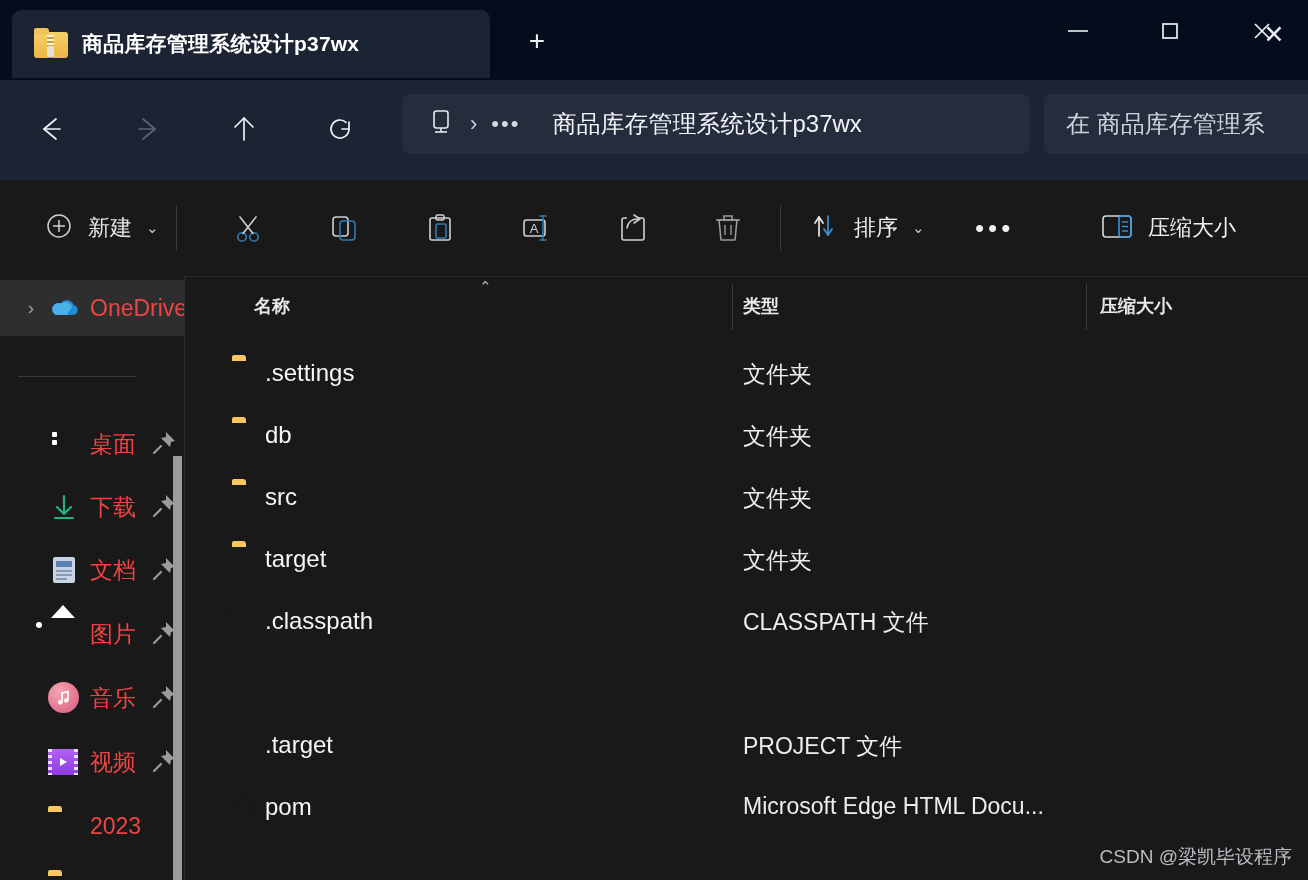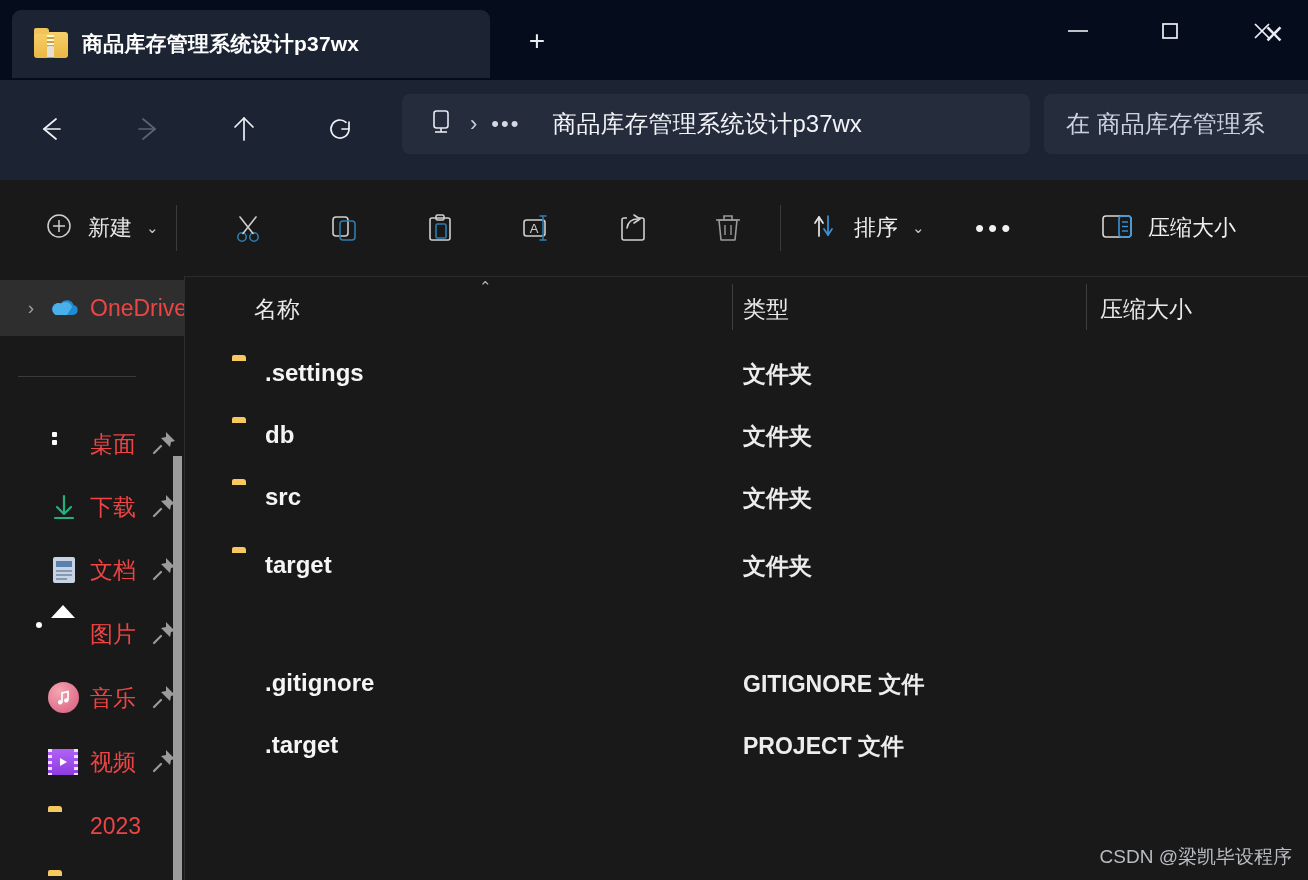--- a/index.html
+++ b/index.html
@@ -136,26 +136,26 @@
   .ic-video { width: 30px; height: 26px; background: linear-gradient(#b162f5, #8e3ce0); border-radius: 3px; position: relative; margin-top: 3px; display: flex; align-items: center; justify-content: center; }
   .ic-video:before, .ic-video:after { content: ""; position: absolute; top: 0; width: 4px; height: 100%; background: repeating-linear-gradient(#efe0ff 0 3px, transparent 3px 6px); }
   .ic-video:before { left: 0; } .ic-video:after { right: 0; }
   .ic-pics { width: 30px; height: 26px; background: linear-gradient(#2ea8ef, #1379cf); border-radius: 3px; position: relative; margin-top: 3px; overflow: hidden; }
   .ic-pics:before { content: ""; position: absolute; right: 6px; top: 4px; width: 6px; height: 6px; background: #fff; border-radius: 50%; }
   .ic-pics:after { content: ""; position: absolute; left: 3px; bottom: 0; width: 0; height: 0; border-left: 12px solid transparent; border-right: 12px solid transparent; border-bottom: 13px solid #ffffff; }
 
   
   .content { position: absolute; left: 185px; top: 276px; width: 1123px; height: 604px; background: #191919; }
   .colhead { position: absolute; left: 0; top: 0; width: 1123px; height: 62px; }
-  .colhead .hl { position: absolute; top: 18px; color: #e9e9e9; font-size: 23px; white-space: nowrap; }
+  .colhead .hl { position: absolute; top: 18px; color: #e9e9e9; font-size: 18px; white-space: nowrap; font-weight: bold; }
   .colsep { position: absolute; top: 8px; width: 1px; height: 46px; background: #3d3d3d; }
   .sortmark { position: absolute; top: 2px; left: 294px; color: #b9b9b9; font-size: 15px; }
   .headline { position: absolute; left: 0; top: 0; width: 1123px; height: 1px; background: #2b2b2b; }
 
-  .row { position: absolute; left: 0; width: 1123px; height: 62px; font-weight: bold; }
+  .row { position: absolute; left: 0; width: 1123px; height: 62px; }
   .row .nm { position: absolute; left: 80px; top: 16px; color: #f5f5f5; font-size: 24px; white-space: nowrap; }
   .row .ty { position: absolute; left: 558px; top: 16px; color: #ededed; font-size: 23px; white-space: nowrap; }
   .row .ic { position: absolute; left: 47px; top: 16px; width: 30px; height: 30px; }
 
   .file-doc { width: 26px; height: 31px; background: #fbfbfb; position: relative; border-radius: 1px; }
   .file-doc:after { content: ""; position: absolute; right: 0; top: 0; border-width: 0 0 9px 9px; border-style: solid; border-color: transparent transparent #191919 transparent; }
   .edge-ico { width: 30px; height: 30px; border-radius: 50%; background: conic-gradient(from 200deg, #0d5fb0 0deg, #1a8fd4 70deg, #35c0bf 140deg, #6fd36a 200deg, #2f9ed4 290deg, #0d5fb0 360deg); position: relative; }
   .edge-ico:after { content: ""; position: absolute; left: 5px; top: 6px; width: 16px; height: 17px; border-radius: 50% 50% 50% 10%; background: #191919; opacity: .55; }
 
   .watermark { position: absolute; right: 16px; bottom: 10px; color: #b9bcc2; font-size: 19px; white-space: nowrap; }
@@ -485,31 +485,36 @@
   <div class="row" style="top:129px">
     <div class="ic"><span class="ic-folder"></span></div>
     <div class="nm">db</div>
     <div class="ty">文件夹</div>
   </div>
   <div class="row" style="top:191px">
     <div class="ic"><span class="ic-folder"></span></div>
     <div class="nm">src</div>
     <div class="ty">文件夹</div>
   </div>
-  <div class="row" style="top:259px">
+  <div class="row" style="top:253px">
     <div class="ic"><span class="ic-folder"></span></div>
     <div class="nm">target</div>
     <div class="ty">文件夹</div>
   </div>
-  <div class="row" style="top:377px">
+  <div class="row" style="top:315px">
     <div class="ic"><span class="file-doc"></span></div>
-    <div class="nm">.gitignore</div>
-    <div class="ty">GITIGNORE 文件</div>
+    <div class="nm">.classpath</div>
+    <div class="ty">CLASSPATH 文件</div>
   </div>
   <div class="row" style="top:439px">
     <div class="ic"><span class="file-doc"></span></div>
     <div class="nm">.target</div>
     <div class="ty">PROJECT 文件</div>
   </div>
+  <div class="row" style="top:501px">
+    <div class="ic"><span class="edge-ico"></span></div>
+    <div class="nm">pom</div>
+    <div class="ty">Microsoft Edge HTML Docu...</div>
+  </div>
 
 </div>
 
 <div class="watermark">CSDN @梁凯毕设程序</div>
 
 </body></html>

